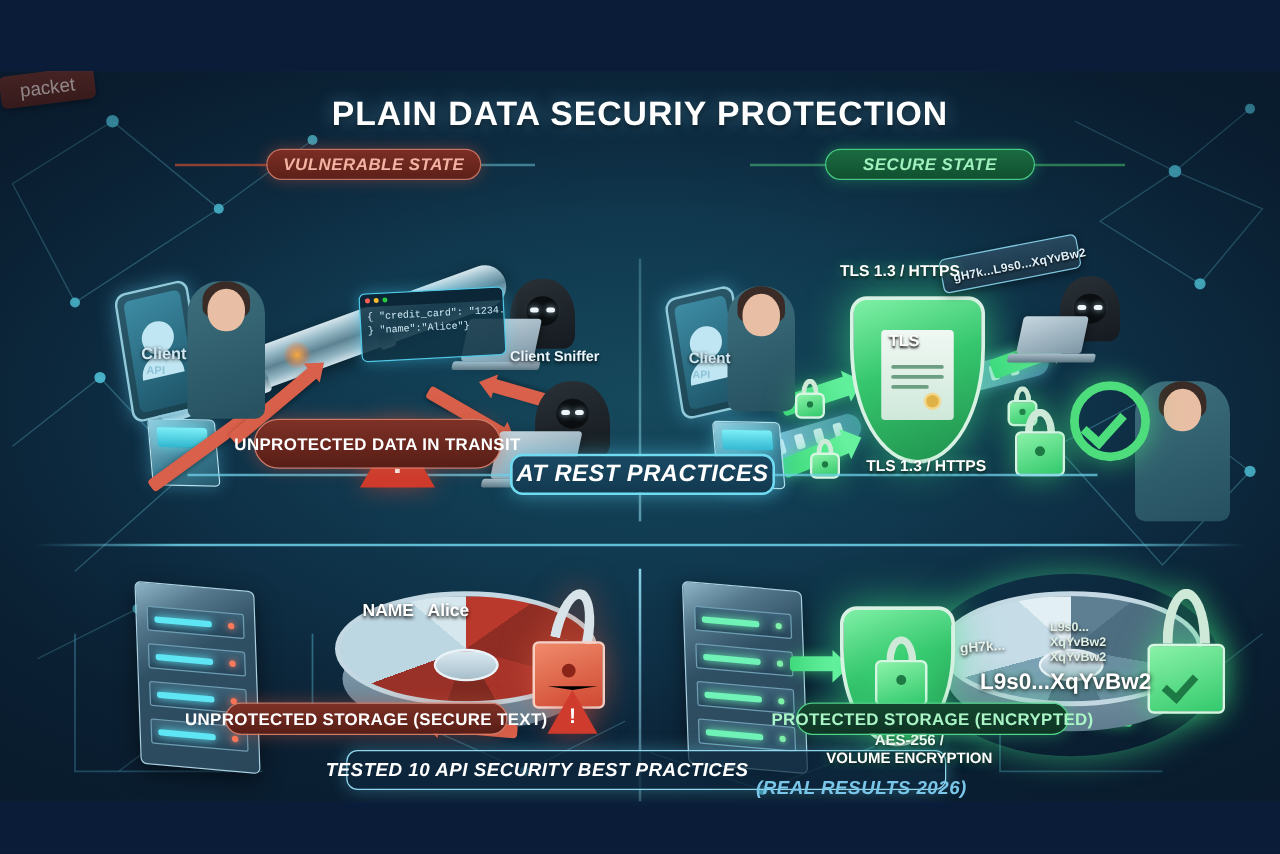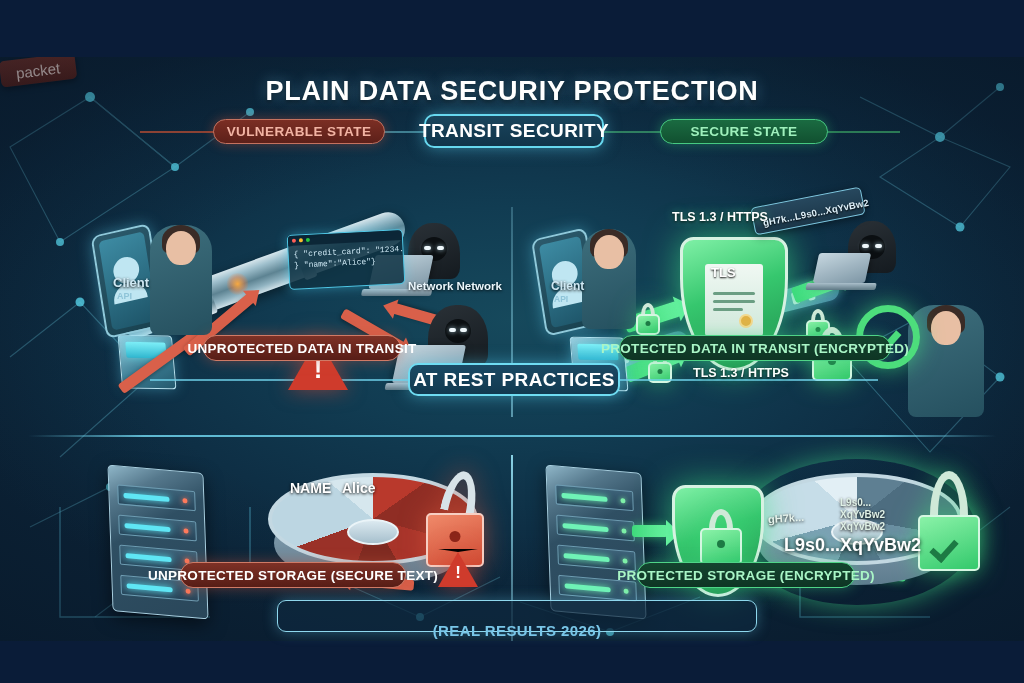--- a/index.html
+++ b/index.html
@@ -33,20 +33,21 @@
     text-shadow: 0 0 14px rgba(120,200,235,.45), 0 2px 4px rgba(0,0,0,.6);
     z-index: 30;
   }
 
   
   .pill {
     position: absolute; z-index: 30;
     display: flex; align-items: center; justify-content: center;
     border-radius: 999px; font-weight: bold; white-space: nowrap;
     letter-spacing: .4px;
+    font-style: italic;
   }
   .pill-vuln {
     left: 213px; top: 119px; width: 172px; height: 25px;
     background: linear-gradient(#7b2e24,#5d2019);
     border: 1.6px solid #c4725f; color: #f2b3a3;
     font-size: 13.5px; box-shadow: 0 0 12px rgba(190,80,55,.45);
   }
   .pill-transit {
     left: 424px; top: 114px; width: 180px; height: 34px;
     background: linear-gradient(#19455c,#11344a);
@@ -112,21 +113,21 @@
   .banner-red {
     background: linear-gradient(#7e3126,#571d16);
     border: 1.8px solid #cf7a66; color: #ffffff;
     box-shadow: 0 0 14px rgba(200,85,60,.45);
   }
   .banner-green {
     background: linear-gradient(#14452f,#0e3524);
     border: 1.8px solid #4fd487; color: #a9f5c6;
     box-shadow: 0 0 14px rgba(60,210,130,.4);
   }
-  .b-transit-bad  { left: 203px; top: 335px; width: 198px; height: 26px; }
+  .b-transit-bad  { left: 203px; top: 335px; width: 198px; height: 40px; }
   .b-transit-good { left: 619px; top: 335px; width: 272px; height: 26px; }
   .b-rest-bad     { left: 180px; top: 562px; width: 226px; height: 26px; }
   .b-rest-good    { left: 637px; top: 562px; width: 218px; height: 26px; }
 
   
   .flab { position: absolute; z-index: 31; font-weight: bold; white-space: nowrap; }
   .l-sniffer { left: 408px; top: 223px; font-size: 11.5px; color: #eaf6fb;
                text-shadow: 0 1px 3px rgba(0,0,0,.85); }
   .l-tls-top { left: 672px; top: 153px; font-size: 12.5px; color: #ffffff;
                text-shadow: 0 0 8px rgba(80,220,150,.6), 0 1px 3px #000; }
@@ -700,56 +701,57 @@
 
     <div class="lock lock-green" style="left:918px; top:434px; width:62px; height:80px;">
       <div class="shackle" style="left:12px; top:-20px; width:38px; height:44px; border-width:8px;"></div>
       <div class="body" style="left:0; top:24px; width:62px; height:56px;"></div>
       <div style="position:absolute; left:18px; top:44px; width:16px; height:26px;
                   border:6px solid #1d7a44; border-top:none; border-left:none;
                   transform:rotate(42deg);"></div>
     </div>
     <div class="arrowg" style="left:872px; top:512px; width:34px; height:11px; transform:rotate(186deg);"></div>
 
-    <div class="flab l-sniffer">Network Network</div>
+    <div class="flab l-sniffer">Client Sniffer</div>
     <div class="l-packet">packet</div>
 
     <div class="flab l-client">Client</div>
     <div class="flab l-client2">API</div>
     <div class="flab l-client-r">Client</div>
     <div class="flab l-client-r2">API</div>
 
     <div class="flab l-tls-top">TLS 1.3 / HTTPS</div>
     <div class="flab l-tls-bot">TLS 1.3 / HTTPS</div>
 
     <div class="speech" style="left:752px; top:140px; width:112px; height:28px;"></div>
     <div class="flab l-cipher-bubble">gH7k...L9s0...XqYvBw2</div>
 
+    <div class="flab l-aes" style="white-space:pre;">AES-256 /
+VOLUME ENCRYPTION</div>
 
     <div class="hdiv"></div>
     <div class="vdiv"></div>
     <div class="vdiv-top"></div>
   </div>
 
   <div class="title">PLAIN DATA SECURIY PROTECTION</div>
 
   <div class="rail rail-l"></div>
   <div class="rail rail-m1"></div>
   <div class="rail rail-m2"></div>
   <div class="rail rail-r"></div>
   <div class="rail rail-atrest-l"></div>
   <div class="rail rail-atrest-r"></div>
 
   <div class="pill pill-vuln">VULNERABLE STATE</div>
-  <div class="pill pill-transit">TRANSIT SECURITY</div>
   <div class="pill pill-secure">SECURE STATE</div>
   <div class="pill pill-atrest">AT REST PRACTICES</div>
 
   <div class="banner banner-red b-transit-bad">UNPROTECTED DATA IN TRANSIT</div>
-  <div class="banner banner-green b-transit-good">PROTECTED DATA IN TRANSIT (ENCRYPTED)</div>
   <div class="banner banner-red b-rest-bad">UNPROTECTED STORAGE (SECURE TEXT)</div>
   <div class="banner banner-green b-rest-good">PROTECTED STORAGE (ENCRYPTED)</div>
 
   <div class="pill pill-footer">
+    <span>TESTED 10 API SECURITY BEST PRACTICES</span>
     <span class="accent">(REAL RESULTS 2026)</span>
   </div>
 
 </div>
 
 </body></html>

